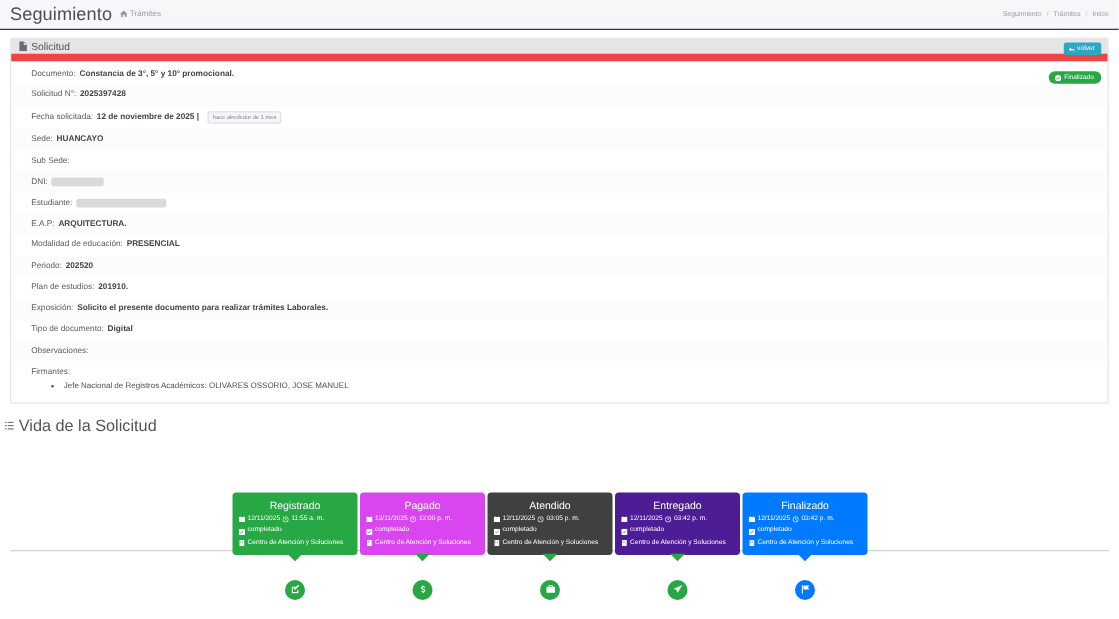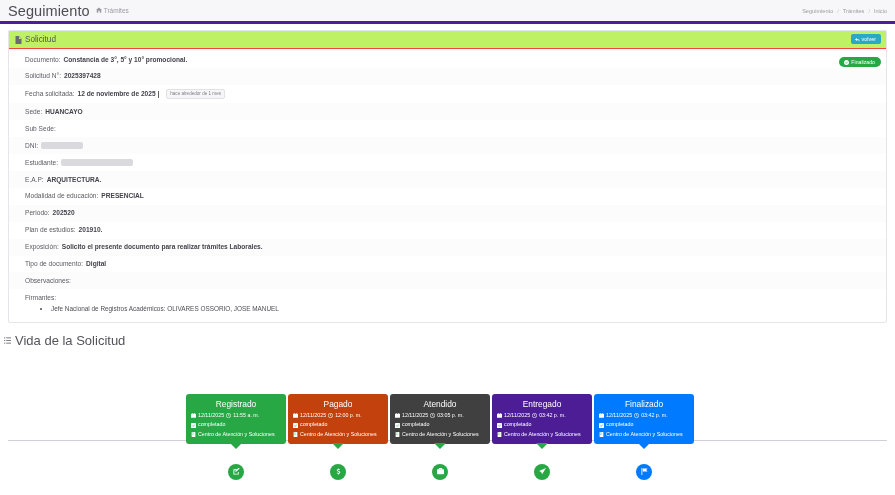--- a/index.html
+++ b/index.html
@@ -11,21 +11,21 @@
     background: #ffffff;
     font-family: "Liberation Sans", sans-serif;
     color: #4a4a52;
     overflow: hidden;
   }
 
   
   .page-header {
     height: 24px;
     background: #f7f7f9;
-    border-bottom: 3px solid #4c1d95;
+    border-bottom: 1px solid #4c1d95;
     display: flex;
     align-items: center;
     padding: 0 10px 0 8px;
     position: relative;
   }
   .page-title {
     font-size: 14.5px;
     font-weight: 400;
     color: #4d4d55;
     letter-spacing: .1px;
@@ -54,22 +54,22 @@
 
   
   .card {
     margin: 6px 8px 0 8px;
     border: 1px solid #e6e6ea;
     background: #fff;
     border-radius: 2px;
   }
   .card-head {
     height: 18px;
-    background: #bef264;
-    border-bottom: 1px solid #ef4444;
+    background: #e5e5e5;
+    border-bottom: 6px solid #ef4444;
     display: flex;
     align-items: center;
     padding: 0 6px;
     position: relative;
   }
   .card-head-title {
     font-size: 8.2px;
     color: #53535c;
     display: flex;
     align-items: center;
@@ -422,21 +422,21 @@
       </div>
       <div class="dot" style="background:#28a745">
         <svg class="ic" width="7" height="7" viewBox="0 0 16 16" fill="#fff">
             <path d="M1 3h8v2H3v8h8V9h2v6H1z"></path>
             <path d="M15 1l-2-2-7 7-1 3 3-1z"></path>
           </svg>
       </div>
     </div>
 
     <div class="step">
-      <div class="step-card" style="background:#c2410c;color:#28a745">
+      <div class="step-card" style="background:#d946ef;color:#28a745">
         <div class="step-title">Pagado</div>
         <div class="step-line">
           <span>
               <svg class="ic" width="5" height="5" viewBox="0 0 16 16" fill="#fff">
                 <rect x="0" y="2" width="16" height="13" rx="1"></rect>
                 <rect x="3" y="0" width="2" height="4"></rect>
                 <rect x="11" y="0" width="2" height="4"></rect>
               </svg>
             </span>
           <span>12/11/2025</span>

